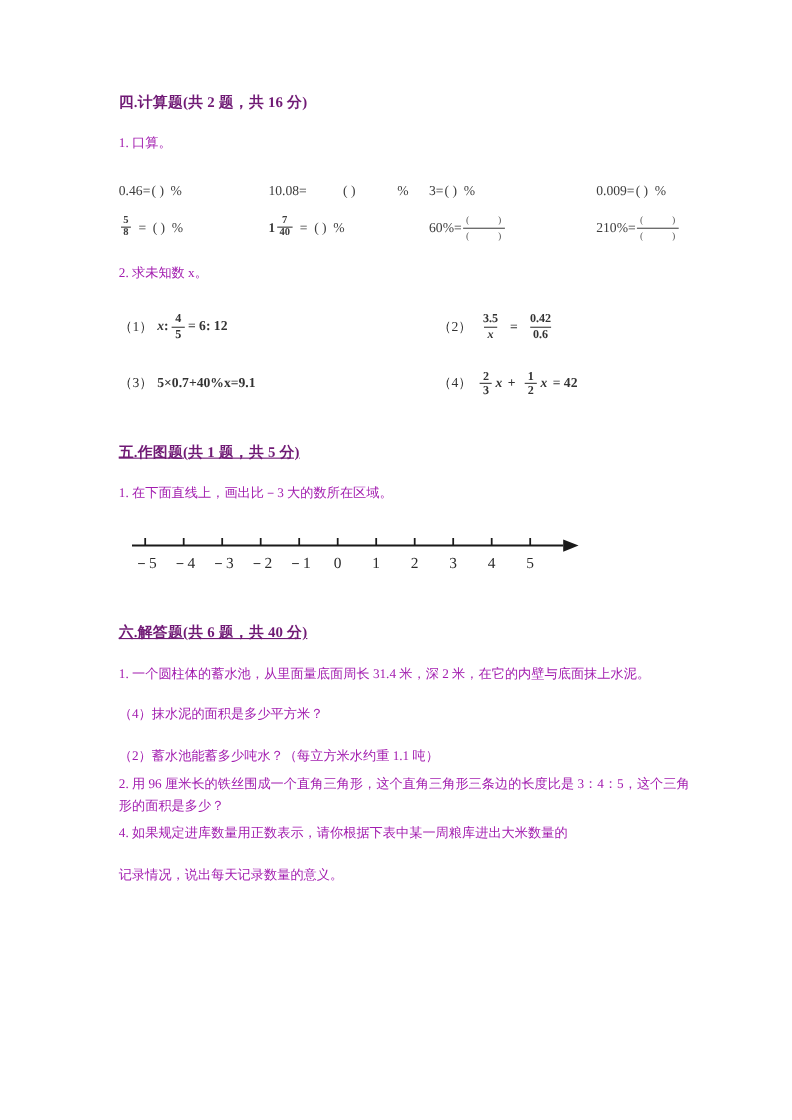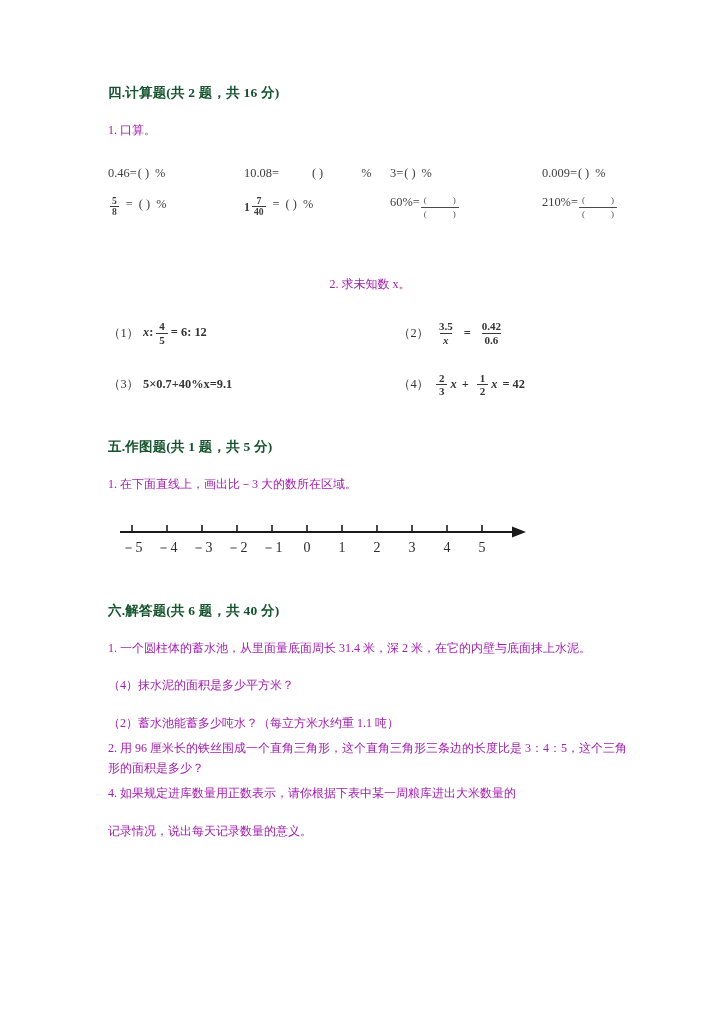--- a/index.html
+++ b/index.html
@@ -27,49 +27,50 @@
     left: 108px;
     top: 84px;
     width: 524px;
   }
 
   
   .section-heading {
     font-weight: bold;
     font-size: 13.5px;
     letter-spacing: 0.2px;
-    color: #14532d;
+    color: #701a75;
     margin: 0;
     line-height: 1.4;
   }
-  .sec-gap-top { margin-top: 40px; }
+  .sec-gap-top { margin-top: 40px; text-decoration: underline; }
 
   
   .prob {
     font-size: 12px;
     line-height: 1.62;
     color: #a21caf;
     margin: 0;
   }
   .mt-18 { margin-top: 18px; }
   .mt-14 { margin-top: 14px; }
   .mt-6  { margin-top: 6px; }
   .mt-26 { margin-top: 26px; }
-  .mt-36 { margin-top: 56px; text-align: center; }
+  .mt-36 { margin-top: 20px; }
 
   
   .oral-row {
     display: flex;
     align-items: center;
     font-size: 12.4px;
     color: #3d3d3d;
     white-space: nowrap;
   }
   .oral-row .cell {
     display: flex;
+    align-items: center;
   }
   .oral-row.row1 .cell:nth-child(1) { width: 136px; }
   .oral-row.row1 .cell:nth-child(2) { width: 146px; gap: 32px; }
   .oral-row.row1 .cell:nth-child(3) { width: 152px; }
 
   .oral-row.row2 .cell:nth-child(1) { width: 136px; }
   .oral-row.row2 .cell:nth-child(2) { width: 146px; }
   .oral-row.row2 .cell:nth-child(3) { width: 152px; }
 
   .blank-paren {

